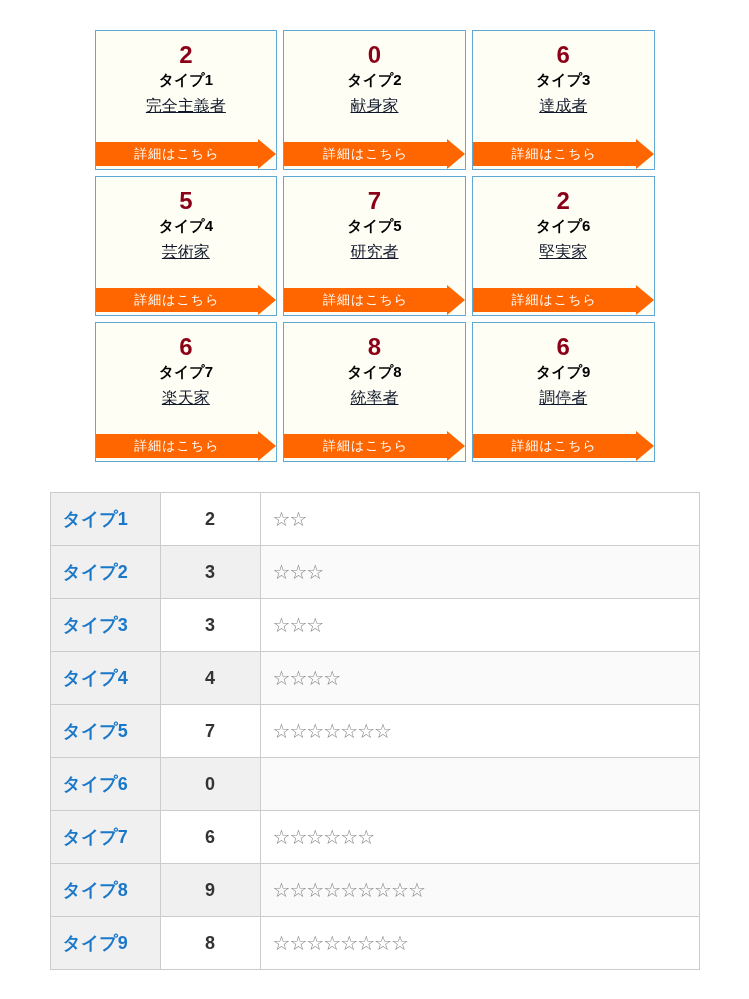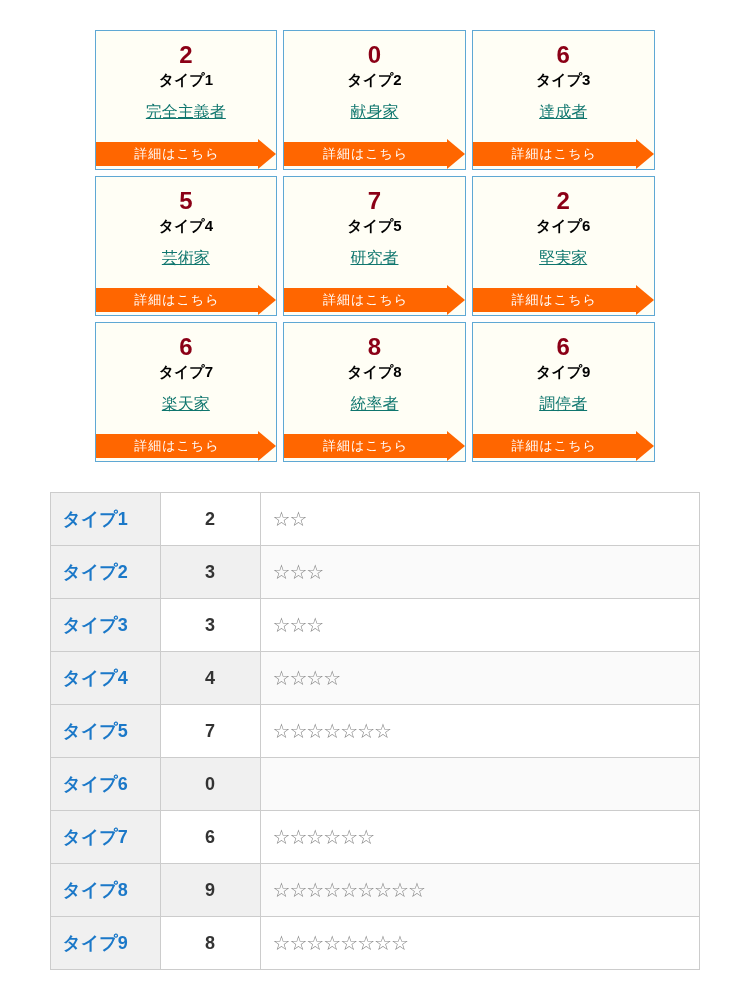--- a/index.html
+++ b/index.html
@@ -38,24 +38,24 @@
     }
     
     .card-type {
       color: #000;
       font-size: 15px;
       font-weight: bold;
       margin-top: 4px;
     }
     
     .card-name {
-      color: #0f766e;
+      color: #0f172a;
       font-size: 16px;
       text-decoration: underline;
-      margin-top: 12px;
+      margin-top: 6px;
       cursor: pointer;
     }
     
     .detail-arrow {
       position: absolute;
       bottom: 0;
       left: 0;
       right: 0;
       height: 30px;
       display: flex;

